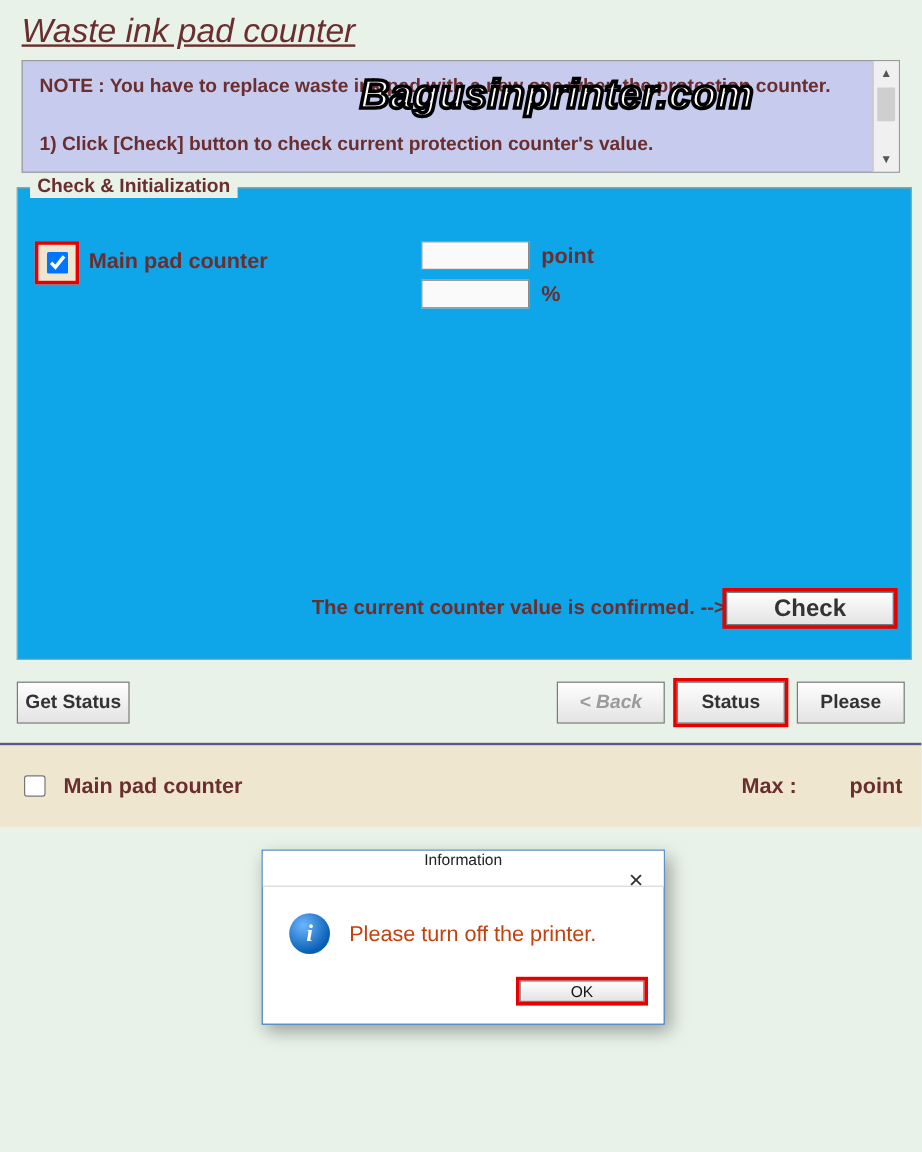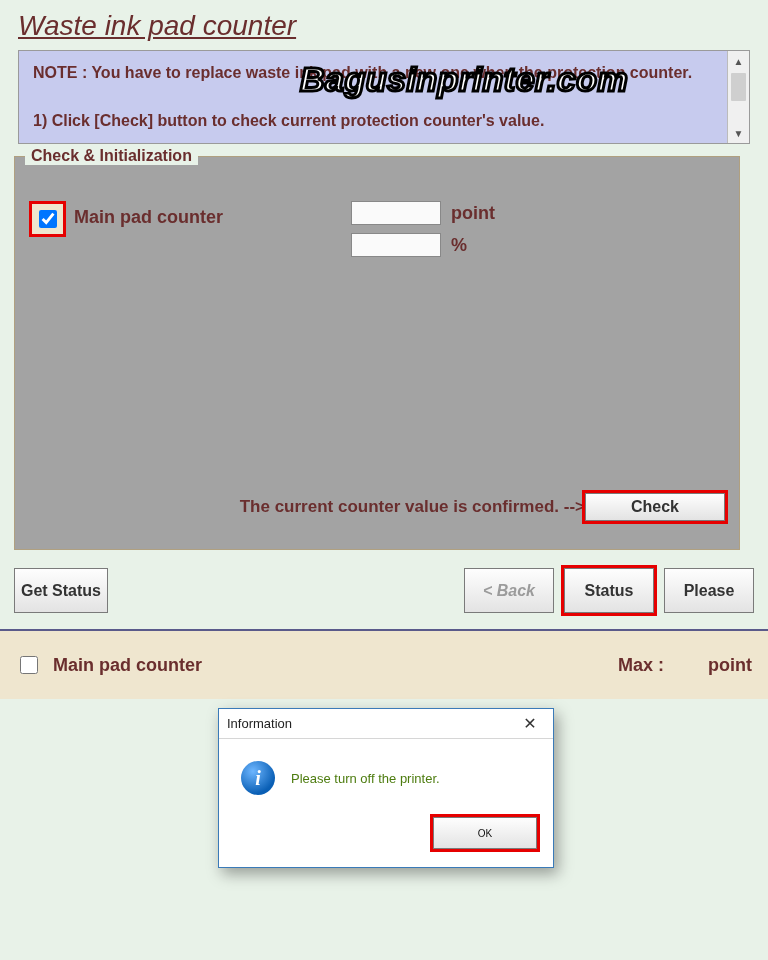--- a/index.html
+++ b/index.html
@@ -56,25 +56,25 @@
   .vscroll .down { bottom: 0; }
   .vscroll .thumb {
     position: absolute;
     left: 3px; right: 3px;
     top: 22px; height: 28px;
     background: #cfcfcf;
     border-radius: 1px;
   }
 
   .groupbox {
-    margin: 12px 28px 0 14px;
+    margin: 12px 8px 0 14px;
     border: 1px solid #b0a080;
     padding: 44px 14px 18px 14px;
     position: relative;
-    background: #a3a3a3;
+    background: #0ea5e9;
   }
   .group-legend {
     position: absolute;
     top: -10px;
     left: 10px;
     background: #e8f2e8;
     padding: 0 6px;
     font-size: 16px;
     font-weight: bold;
   }
@@ -123,37 +123,37 @@
   .desc {
     font-size: 17px;
     font-weight: bold;
     text-align: right;
   }
   .btn {
     min-width: 140px;
     height: 28px;
     background: linear-gradient(#fefefe,#e3e3e3);
     border: 1px solid #7a7a7a;
-    font-size: 16px;
+    font-size: 20px;
     font-weight: bold;
     color: #333;
     cursor: pointer;
   }
   .hl { outline: 3px solid #e60000; outline-offset: 0; }
 
   .navrow {
     display: flex;
     align-items: center;
     gap: 10px;
     padding: 18px 14px 10px 14px;
   }
   .navspacer { flex: 1; }
   .btn-small {
     min-width: 90px;
-    height: 45px;
+    height: 35px;
     background: linear-gradient(#fefefe,#e3e3e3);
     border: 1px solid #7a7a7a;
     font-size: 16px;
     font-weight: bold;
     color: #333;
     cursor: pointer;
   }
   .btn-disabled {
     color: #9b9b9b;
     cursor: default;
@@ -188,36 +188,37 @@
   }
   .dlg-title {
     height: 30px;
     background: #fff;
     border-bottom: 1px solid #d6d6d6;
     display: flex;
     align-items: center;
     padding: 0 8px;
     font-size: 13px;
     color: #222;
+    flex-direction: column;
   }
   .dlg-title .close {
     margin-left: auto;
     width: 30px;
     text-align: center;
     font-size: 16px;
     color: #333;
     cursor: pointer;
   }
   .dlg-body {
     display: flex;
     align-items: center;
     gap: 16px;
     padding: 22px 18px 16px 22px;
-    color: #4d7c0f;
-    font-size: 13px;
+    color: #c2410c;
+    font-size: 18px;
     text-align: center;
   }
   .info-icon {
     width: 34px; height: 34px;
     border-radius: 50%;
     background: radial-gradient(circle at 35% 30%, #6db6ff, #0a5fb5 70%);
     position: relative;
     flex: none;
   }
   .info-icon::after {
@@ -233,24 +234,24 @@
     font-weight: bold;
     font-size: 20px;
   }
   .dlg-btnrow {
     display: flex;
     justify-content: flex-end;
     padding: 6px 16px 18px 16px;
   }
   .dlg-btn {
     min-width: 104px;
-    height: 32px;
+    height: 18px;
     background: linear-gradient(#fefefe,#e3e3e3);
     border: 1px solid #7a7a7a;
-    font-size: 10px;
+    font-size: 13px;
     color: #111;
     cursor: pointer;
   }
 
   
   .wm {
     position: absolute;
     left: 300px; top: 60px;
     font-family: Arial Black, Arial, sans-serif;
     font-weight: 900;

